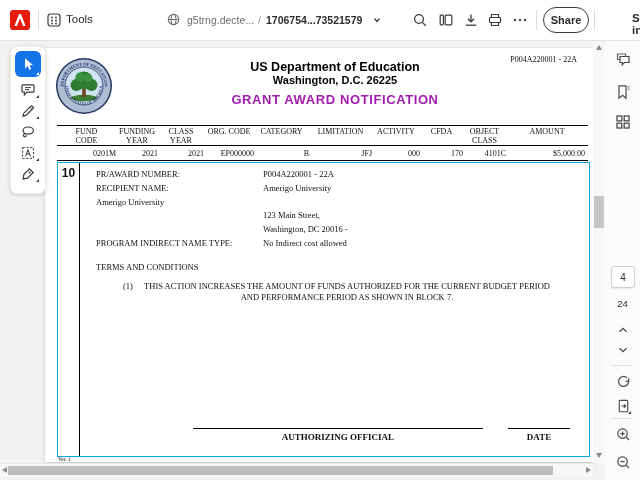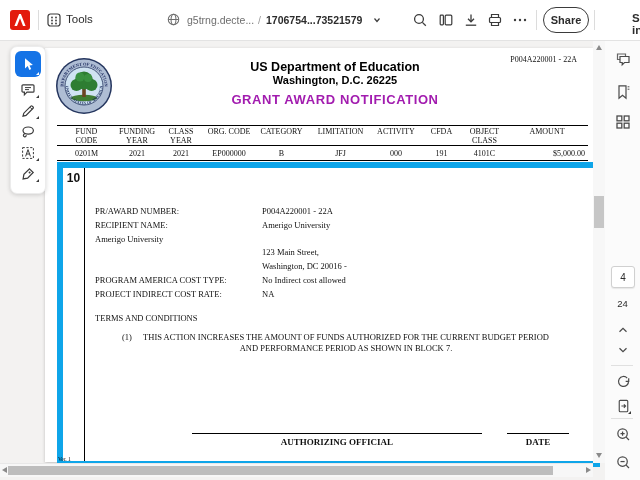--- a/index.html
+++ b/index.html
@@ -35,29 +35,29 @@
   .doc-head{position:absolute;left:70px;top:12px;width:440px;text-align:center;font-family:Liberation Sans, sans-serif;font-weight:bold;color:#000;}
   .doc-head .l1{font-size:12.5px;line-height:14px;}
   .doc-head .l2{font-size:11px;line-height:13px;}
   .doc-title{position:absolute;left:70px;top:44px;width:440px;text-align:center;font-family:"Liberation Sans",sans-serif;font-weight:bold;font-size:13px;letter-spacing:.6px;color:#a21caf;}
 
   
   .ftable{position:absolute;left:12px;top:77px;width:531px;border-top:1px solid #000;font-size:8px;}
   .frow{display:flex;}
   .fhead .fcell{padding-top:1px;height:18px;text-align:center;line-height:9px;}
   .frow.fdata{border-top:1px solid #000;border-bottom:1px solid #000;height:14px;align-items:center;}
-  .fcell{flex:0 0 auto;text-align:center;white-space:nowrap;overflow:visible;}
+  .fcell{flex:0 0 auto;text-align:right;white-space:nowrap;overflow:visible;}
   .c0{width:59px}.c1{width:42px}.c2{width:46px}.c3{width:50px}.c4{width:55px}.c5{width:63px}.c6{width:48px}.c7{width:43px}.c8{width:43px}.c9{width:82px}
   .fcell.amount{text-align:right;padding-right:3px;width:79px;}
 
   
-  .block{position:absolute;left:12px;top:114px;width:531px;height:293px;border:6px solid #0ea5e9;display:flex;}
+  .block{position:absolute;left:12px;top:114px;width:531px;height:293px;border:1px solid #0ea5e9;display:flex;gap:6px;}
   .blk-numcol{width:21px;border-right:1px solid #000;flex:0 0 auto;}
   .blk-num{font-family:"Liberation Sans",sans-serif;font-weight:bold;font-size:12px;text-align:center;padding-top:3px;}
-  .blk-content{position:relative;flex:1;margin-top:32px;}
+  .blk-content{position:relative;flex:1;}
   .field-row{display:flex;padding-left:10px;line-height:13.8px;font-size:8.5px;}
   .field-rows{padding-top:5px;}
   .f-label{width:167px;flex:0 0 auto;}
   .terms-head{padding:11px 0 0 10px;font-size:8.5px;}
   .terms-item{display:flex;padding:9px 0 0 37px;font-size:8.5px;line-height:11.5px;}
   .terms-num{width:20px;flex:0 0 auto;}
   .terms-text{width:408px;text-align:center;}
   .sig-area{position:absolute;left:0;bottom:28px;width:100%;}
   .sig1{position:absolute;left:107px;width:290px;border-top:1px solid #000;text-align:center;padding-top:3px;font-weight:bold;font-size:9px;}
   .sig2{position:absolute;left:422px;width:62px;border-top:1px solid #000;text-align:center;padding-top:3px;font-weight:bold;font-size:9px;}
@@ -280,21 +280,21 @@
             </div>
         </div>
         <div class="frow fdata">
           <div class="fcell c0">0201M</div>
           <div class="fcell c1">2021</div>
           <div class="fcell c2">2021</div>
           <div class="fcell c3">EP000000</div>
           <div class="fcell c4">B</div>
           <div class="fcell c5">JFJ</div>
           <div class="fcell c6">000</div>
-          <div class="fcell c7">191</div>
+          <div class="fcell c7">170</div>
           <div class="fcell c8">4101C</div>
           <div class="fcell c9 amount">$5,000.00</div>
         </div>
       </div>
 
       <div class="block">
         <div class="blk-numcol">
           <div class="blk-num">10</div>
         </div>
         <div class="blk-content">
@@ -312,26 +312,22 @@
               </div>
             <div class="field-row">
                 <span class="f-label"></span>
                 <span>123 Main Street,</span>
               </div>
             <div class="field-row">
                 <span class="f-label"></span>
                 <span>Washington, DC 20016 -</span>
               </div>
             <div class="field-row">
-                <span class="f-label">PROGRAM AMERICA COST TYPE:</span>
+                <span class="f-label">PROGRAM INDIRECT NAME TYPE:</span>
                 <span>No Indirect cost allowed</span>
-              </div>
-            <div class="field-row">
-                <span class="f-label">PROJECT INDIRECT COST RATE:</span>
-                <span>NA</span>
               </div>
           </div>
           <div class="terms-head">TERMS AND CONDITIONS</div>
           <div class="terms-item">
             <span class="terms-num">(1)</span>
             <span class="terms-text">THIS ACTION INCREASES THE AMOUNT OF FUNDS AUTHORIZED FOR THE CURRENT BUDGET PERIOD AND PERFORMANCE PERIOD AS SHOWN IN BLOCK 7.</span>
           </div>
           <div class="sig-area">
             <div class="sig1">AUTHORIZING OFFICIAL</div>
             <div class="sig2">DATE</div>

